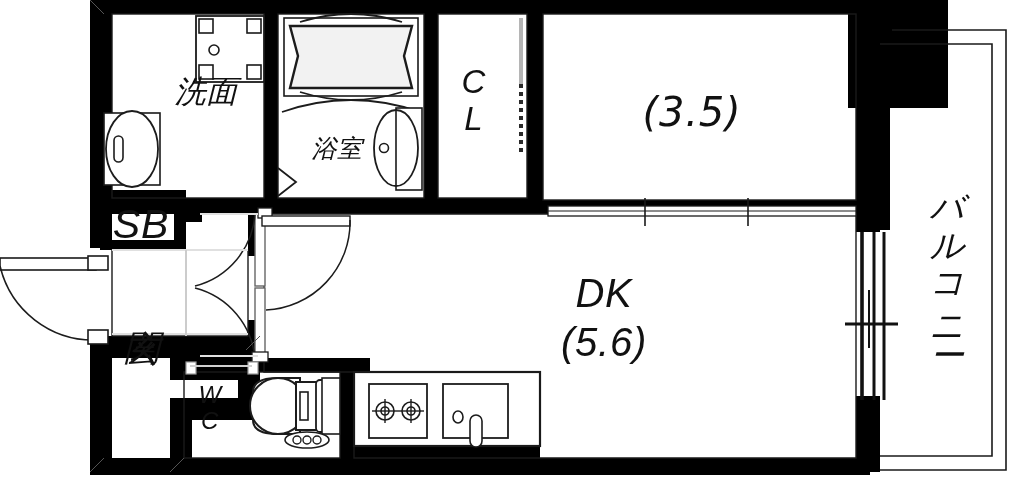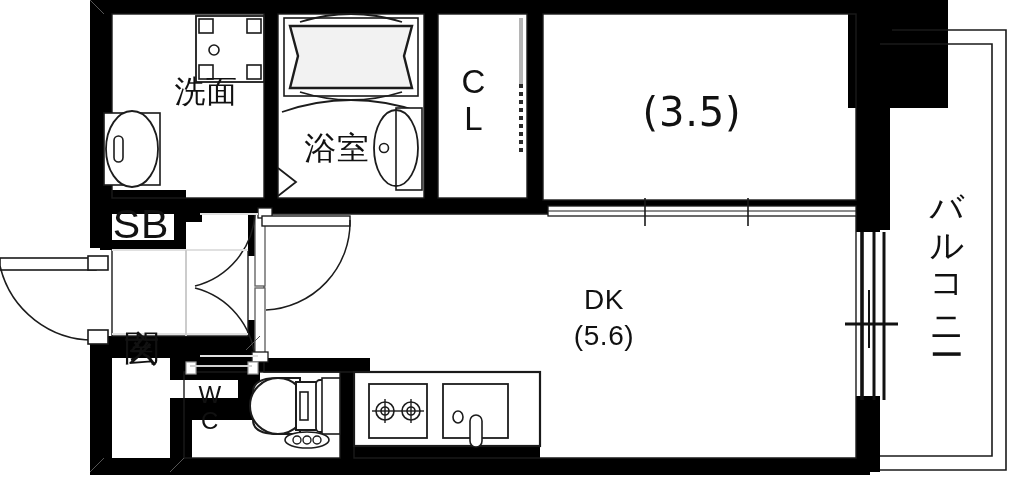--- a/index.html
+++ b/index.html
@@ -9,20 +9,21 @@
   }
   body {
     font-family: "Liberation Sans", "DejaVu Sans", sans-serif;
   }
   #plan {
     position: relative;
     width: 1019px;
     height: 475px;
     background: #4d7c0f;
     overflow: hidden;
+    font-style: italic;
   }
   #plan svg {
     display: block;
     position: absolute;
     left: 0;
     top: 0;
   }
   .label {
     position: absolute;
     color: #111111;
@@ -266,31 +267,31 @@
       <line x1="170" y1="472" x2="184" y2="458"></line>
       <line x1="260" y1="336" x2="246" y2="350"></line>
     </g>
 
   </svg>
 
   <div class="label label-jp two-line" style="left:206px; top:92px; transform:translate(-50%,-50%); font-size:31px;">
     <span>洗面</span>
   </div>
 
-  <div class="label label-jp" style="left:337px; top:148px; transform:translate(-50%,-50%); font-size:32px;text-align:right;">浴室</div>
+  <div class="label label-jp" style="left:337px; top:148px; transform:translate(-50%,-50%); font-size:25px;text-align:right;">浴室</div>
 
   <div class="label label-lat two-line" style="left:473px; top:100px; transform:translate(-50%,-50%); font-size:33px;">
     <span style="letter-spacing:0; writing-mode:vertical-rl; text-orientation:upright;">CL</span>
   </div>
 
   <div class="label label-jp two-line" style="left:692px; top:110px; transform:translate(-50%,-50%); font-size:40px;">
     <span style="margin-top:6px;">(3.5)</span>
   </div>
 
-  <div class="label label-lat two-line" style="left:604px; top:318px; transform:translate(-50%,-50%); font-size:28px;">
+  <div class="label label-lat two-line" style="left:604px; top:318px; transform:translate(-50%,-50%); font-size:40px;">
     <span>DK</span>
     <span style="margin-top:6px;">(5.6)</span>
   </div>
 
   <div class="label label-lat" style="left:141px; top:224px; transform:translate(-50%,-50%); font-size:41px;">SB</div>
 
   <div class="label label-jp vertical" style="left:141px; top:305px; transform:translate(-50%,-50%); font-size:35px;">玄関</div>
 
   <div class="label label-lat two-line" style="left:210px; top:408px; transform:translate(-50%,-50%); font-size:24px;">
     <span>W</span>

